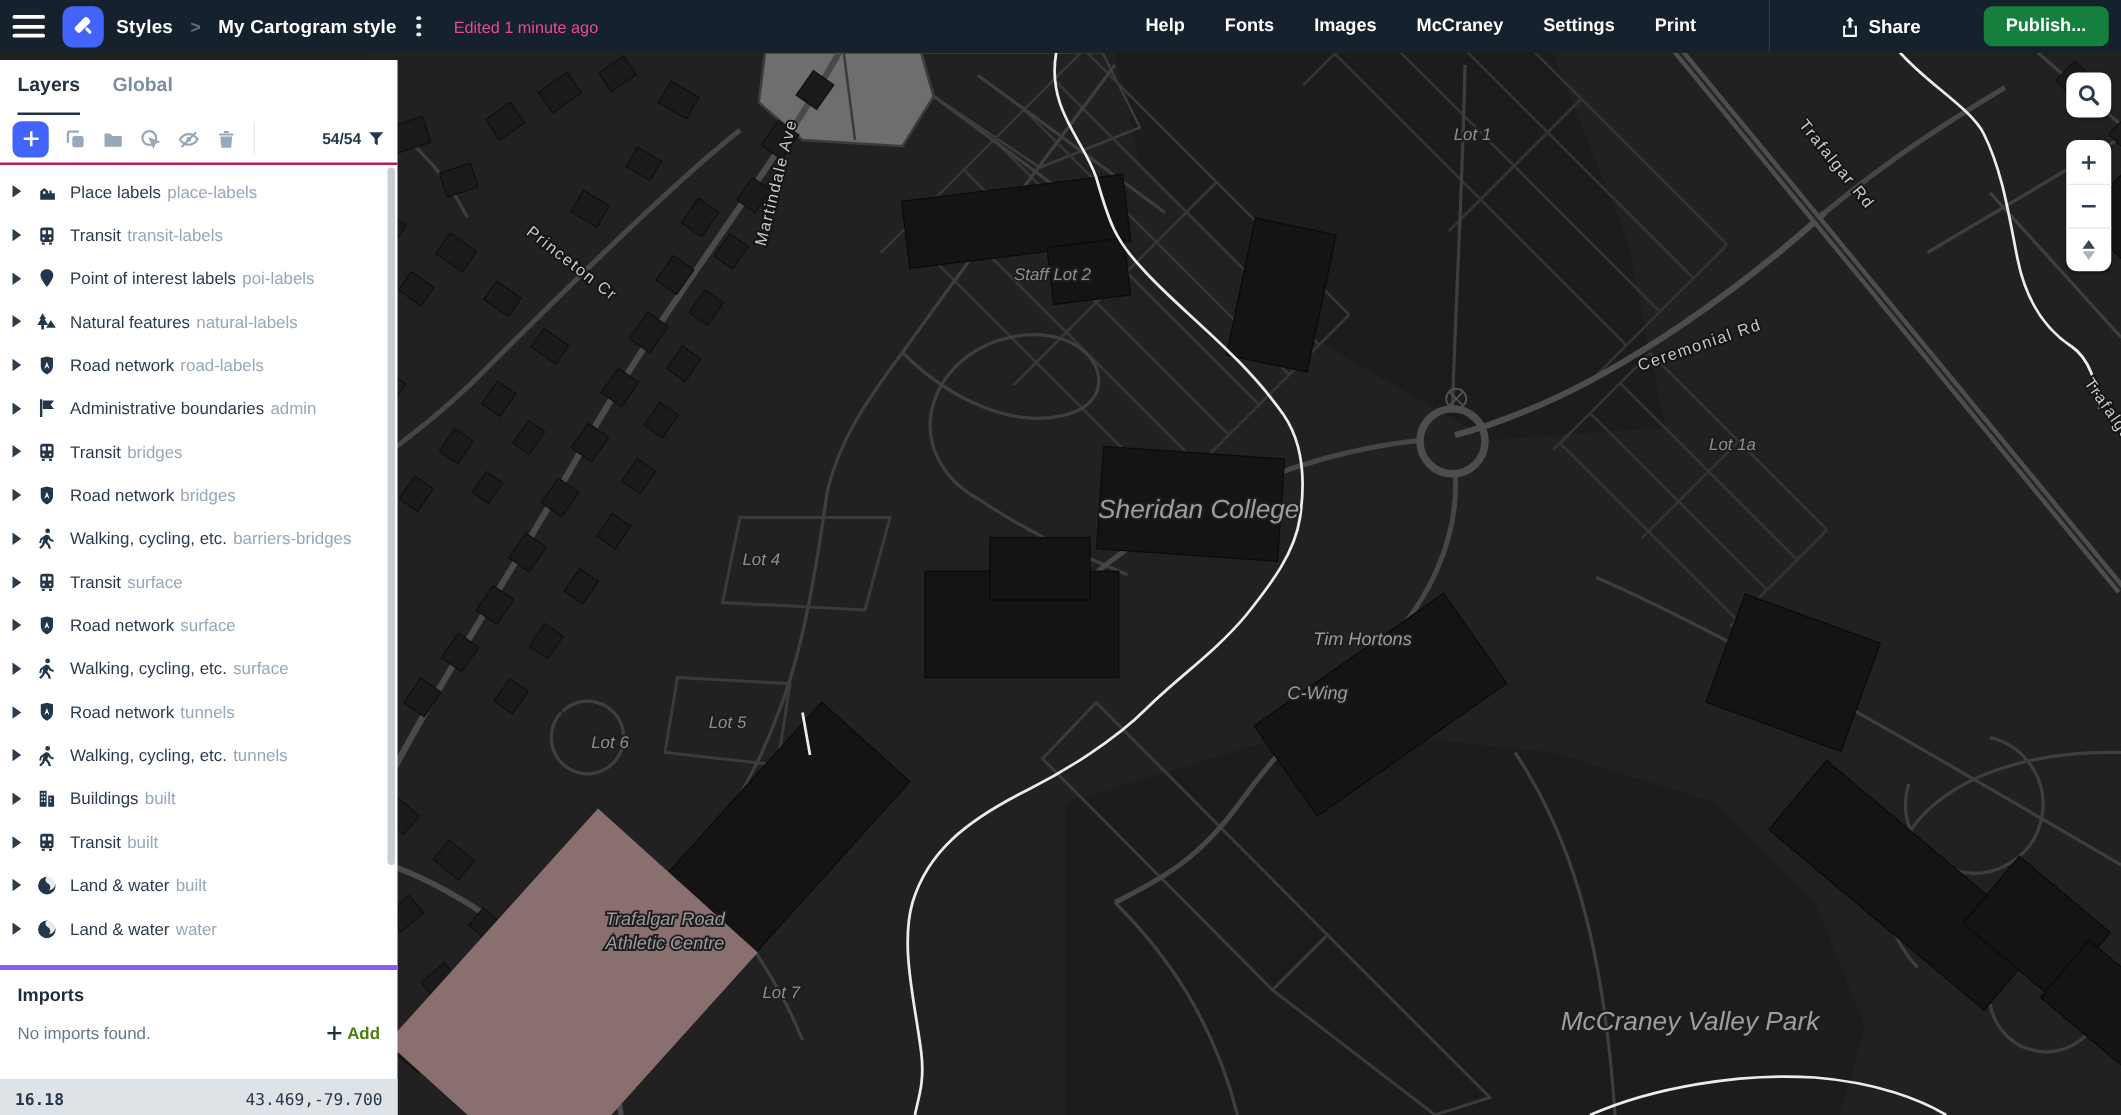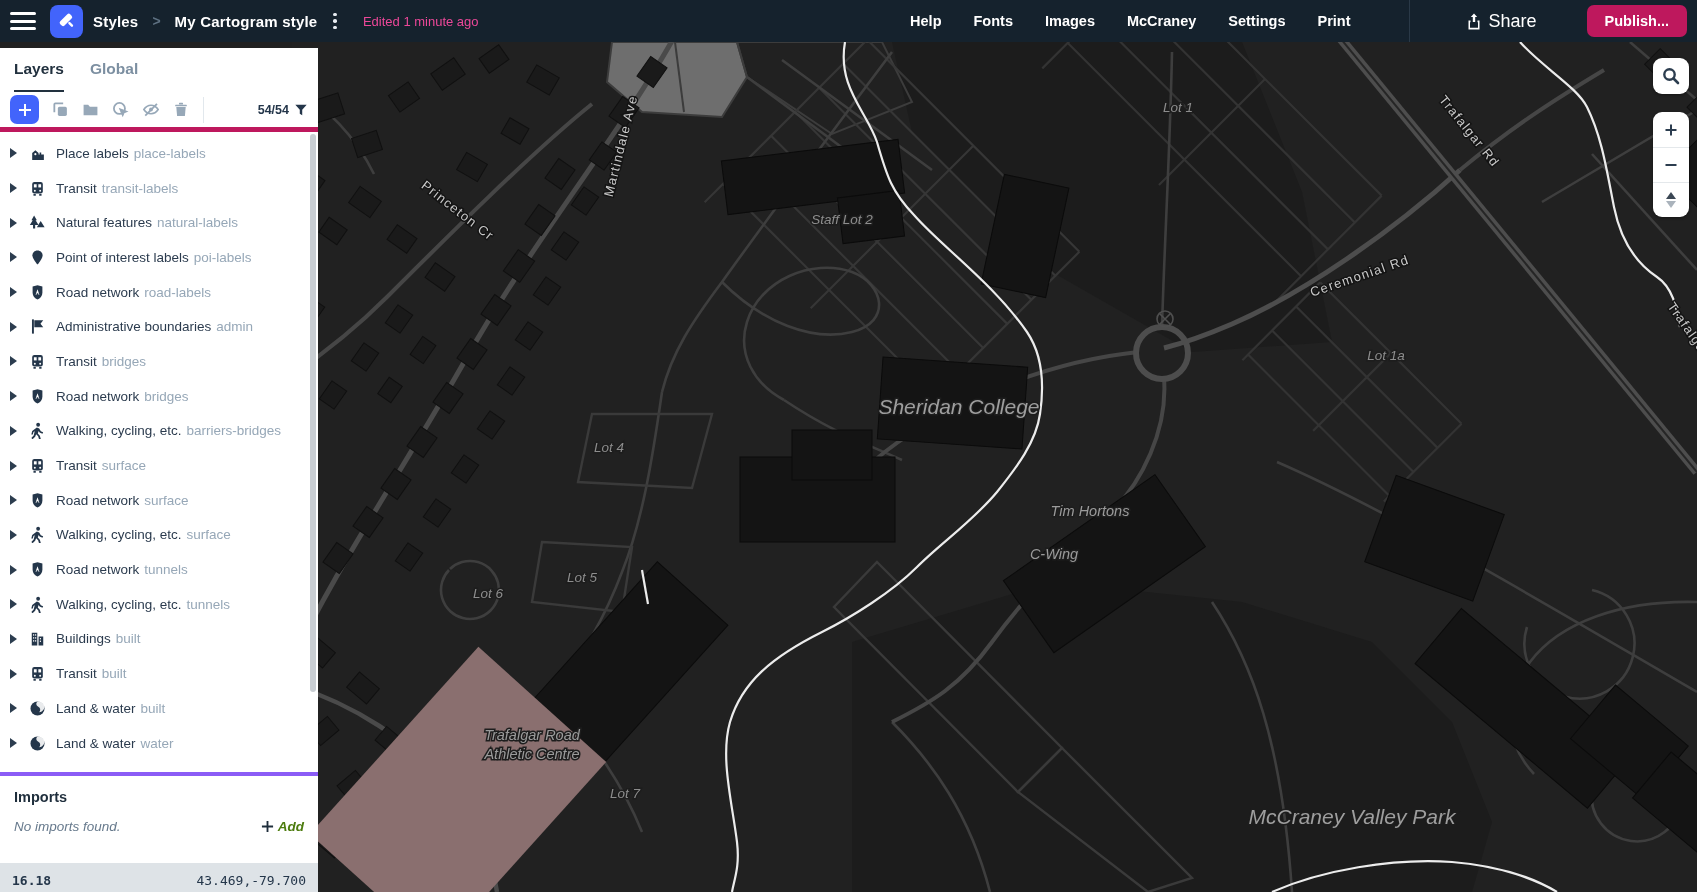--- a/index.html
+++ b/index.html
@@ -18,54 +18,54 @@
           display:flex; align-items:center; justify-content:center; }
   .crumb { color:#fff; font-size:15px; font-weight:bold; letter-spacing:.2px; }
   .crumb-sep { color:#5f7avoid; color:#5e7182; font-size:14px; font-weight:bold; padding:0 4px; }
   .kebab { display:flex; flex-direction:column; gap:3px; padding:4px 6px; cursor:pointer; }
   .kebab i { width:3.5px; height:3.5px; border-radius:50%; background:#e8edf2; }
   .edited { color:#ec4899; font-size:13px; margin-left:10px; }
   .tb-nav { display:flex; align-items:center; height:100%; }
   .tb-nav a { color:#fff; font-size:14.5px; font-weight:bold; padding:0 16px; cursor:pointer;
               text-decoration:none; line-height:42px; }
   .tb-div { width:1px; height:42px; background:#2a3947; margin:0 6px; }
-  .share { display:flex; align-items:center; gap:7px; color:#fff; font-size:18px;
-           font-weight:normal; padding:0 14px; cursor:pointer; }
-  .publish { background:#be185d; color:#fff; font-size:14.5px; font-weight:bold;
+  .share { display:flex; align-items:center; gap:7px; color:#fff; font-size:15px;
+           font-weight:bold; padding:0 14px; cursor:pointer; }
+  .publish { background:#15803d; color:#fff; font-size:14.5px; font-weight:bold;
              border:none; border-radius:7px; padding:8px 18px; margin-right:10px;
              cursor:pointer; font-family:inherit; }
 
   
   .sidebar { position:absolute; left:0; top:48px; width:318px; height:850px;
              background:#fff; z-index:20; display:flex; flex-direction:column; }
   .tabs { display:flex; gap:26px; padding:12px 14px 0 14px; height:44px; }
   .tab { font-size:15.5px; font-weight:bold; color:#7c8fa1; cursor:pointer;
          padding-bottom:8px; }
   .tab.active { color:#22313f; border-bottom:2.5px solid #22313f; }
   .ltoolbar { display:flex; align-items:center; height:40px; padding:0 10px;
-              border-bottom:5px solid #be185d; }
+              border-bottom:2px solid #be185d; }
   .addbtn { width:29px; height:29px; background:#4264fb; border:none; border-radius:7px;
             color:#fff; display:flex; align-items:center; justify-content:center; cursor:pointer; }
   .ticon { color:#97a8b8; margin-left:13px; display:flex; cursor:pointer; }
   .tgap { flex:1; }
   .tb-vdiv { width:1px; height:26px; background:#e2e8ed; margin-left:14px; }
   .counter { display:flex; align-items:center; gap:5px; color:#24364a; font-weight:bold;
              font-size:12.5px; margin-left:14px; cursor:pointer; }
   .layerlist { position:relative; flex:1; overflow:hidden; padding-top:4px; }
   .lrow { display:flex; align-items:center; height:34.7px; padding:0 10px; cursor:pointer; }
   .caret { width:0; height:0; border-left:7px solid #2c3d4f; border-top:5px solid transparent;
            border-bottom:5px solid transparent; margin-right:12px; flex:none; }
   .licon { color:#24364a; margin-right:10px; display:flex; flex:none; }
   .lname { color:#2b3b4e; font-size:13.5px; white-space:nowrap; }
   .lsuffix { color:#96a7b7; font-size:13.5px; margin-left:5px; white-space:nowrap; }
   .vscroll { position:absolute; right:2px; top:2px; width:6px; height:558px;
              background:#c9ced3; border-radius:3px; cursor:pointer; }
   .imports { border-top:4px solid #8b5cf6; padding:13px 14px 0 14px; height:91px; }
   .imp-title { font-size:14.5px; font-weight:bold; color:#1f2e3c; }
-  .imp-row { display:flex; align-items:center; justify-content:space-between; margin-top:14px;font-style:italic; }
+  .imp-row { display:flex; align-items:center; justify-content:space-between; margin-top:14px; }
   .imp-empty { color:#66798c; font-size:13.5px; }
   .imp-add { color:#4d7c0f; font-size:13.5px; font-weight:bold; cursor:pointer;
              display:flex; align-items:center; gap:4px; }
   .statusbar { height:35px; background:#dee3e7; display:flex; align-items:center;
                justify-content:space-between; padding:0 12px;
                font-family:"DejaVu Sans Mono", monospace; font-size:13px; color:#24364a; }
   .zoomlvl { font-weight:bold; }
 
   
   .map { position:absolute; left:292px; top:42px; width:1405px; height:850px;
@@ -215,36 +215,36 @@
               <rect x="9.6" y="13.2" width="2.2" height="1.6"></rect>
             </svg>
           </span>
           <span class="lname">Transit</span>
           <span class="lsuffix">transit-labels</span>
         </div>
         <div class="lrow">
           <span class="caret"></span>
           <span class="licon">
             <svg width="17" height="17" viewBox="0 0 16 16" fill="currentColor">
+              <path d="M8 1.3c2.9 0 4.8 2 4.8 4.6 0 3.3-4.8 8.8-4.8 8.8S3.2 9.2 3.2 5.9C3.2 3.3 5.1 1.3 8 1.3z"></path>
+            </svg>
+          </span>
+          <span class="lname">Point of interest labels</span>
+          <span class="lsuffix">poi-labels</span>
+        </div>
+        <div class="lrow">
+          <span class="caret"></span>
+          <span class="licon">
+            <svg width="17" height="17" viewBox="0 0 16 16" fill="currentColor">
               <path d="M4.8 1.5l2.6 4.3H6.2L9 10.3H5.8v3.4H3.8v-3.4H.8l2.7-4.5H2.3z"></path>
               <path d="M11 6.5l3.7 6H7.4z"></path>
             </svg>
           </span>
           <span class="lname">Natural features</span>
           <span class="lsuffix">natural-labels</span>
-        </div>
-        <div class="lrow">
-          <span class="caret"></span>
-          <span class="licon">
-            <svg width="17" height="17" viewBox="0 0 16 16" fill="currentColor">
-              <path d="M8 1.3c2.9 0 4.8 2 4.8 4.6 0 3.3-4.8 8.8-4.8 8.8S3.2 9.2 3.2 5.9C3.2 3.3 5.1 1.3 8 1.3z"></path>
-            </svg>
-          </span>
-          <span class="lname">Point of interest labels</span>
-          <span class="lsuffix">poi-labels</span>
         </div>
         <div class="lrow">
           <span class="caret"></span>
           <span class="licon">
             <svg width="17" height="17" viewBox="0 0 16 16" fill="currentColor">
               <path d="M8 1.2l4.6 1.1v6c0 3.1-2.1 5.2-4.6 6.4-2.5-1.2-4.6-3.3-4.6-6.4v-6z"></path>
               <path d="M8 5l1.8 5H9l-.4-1.2H7.4L7 10H6.2z" fill="#fff"></path>
             </svg>
           </span>
           <span class="lname">Road network</span>

